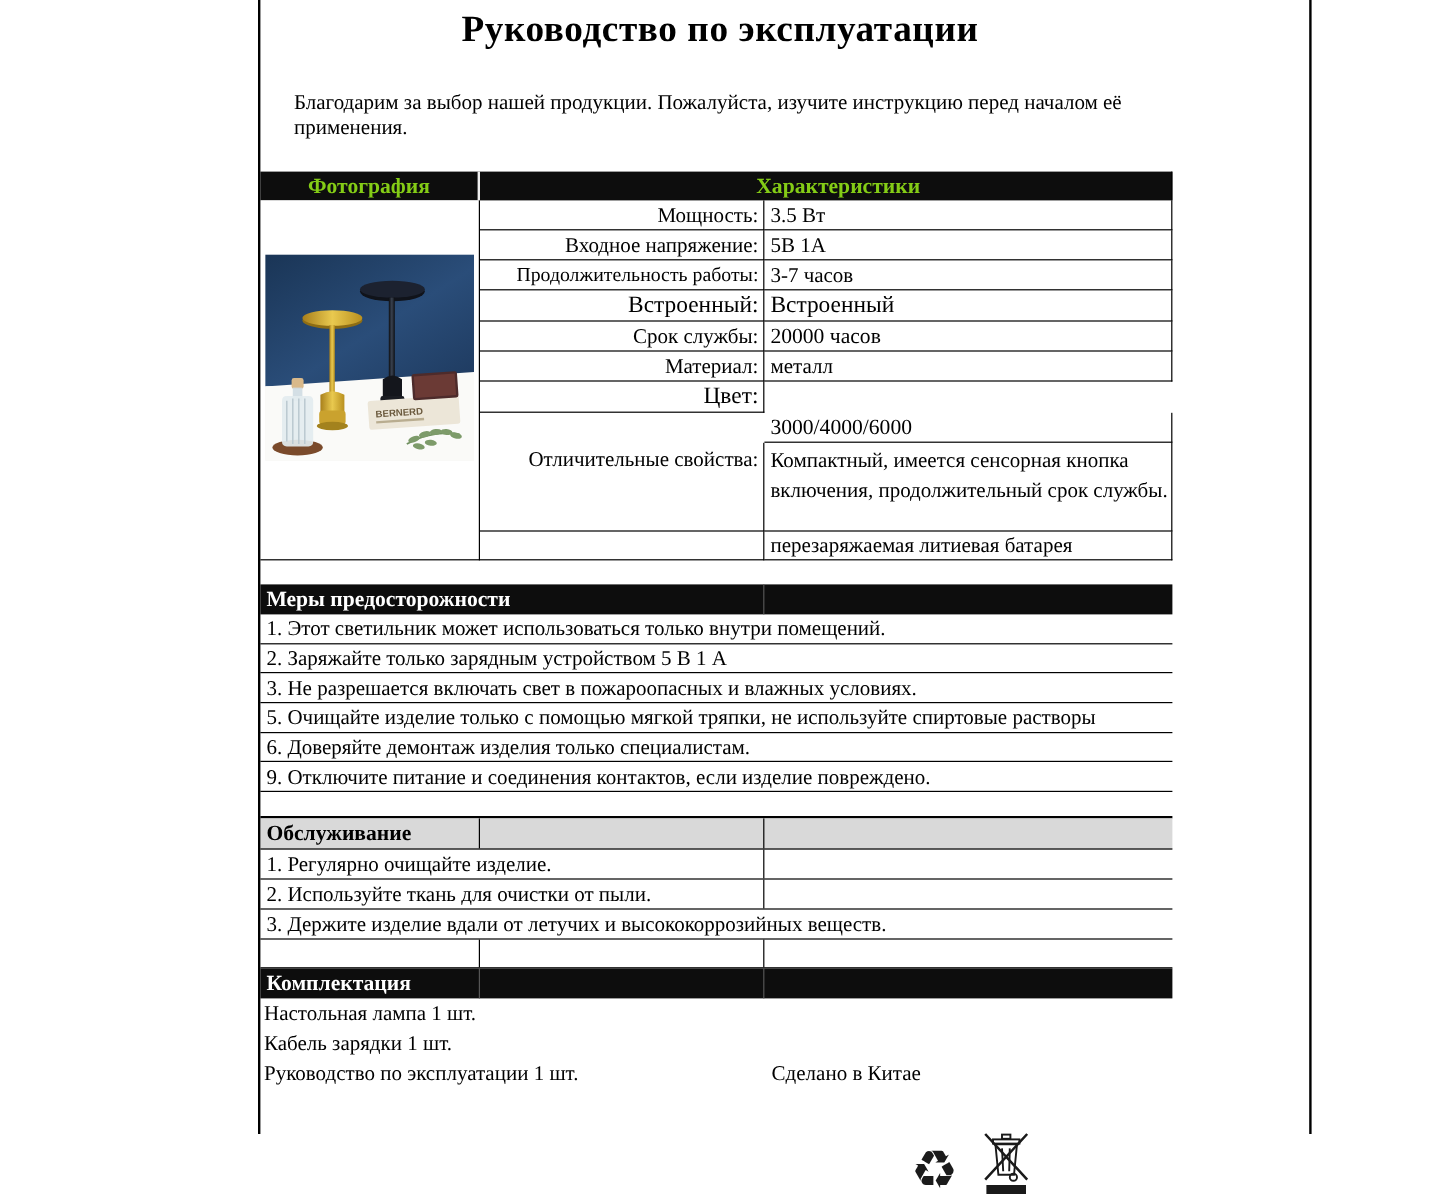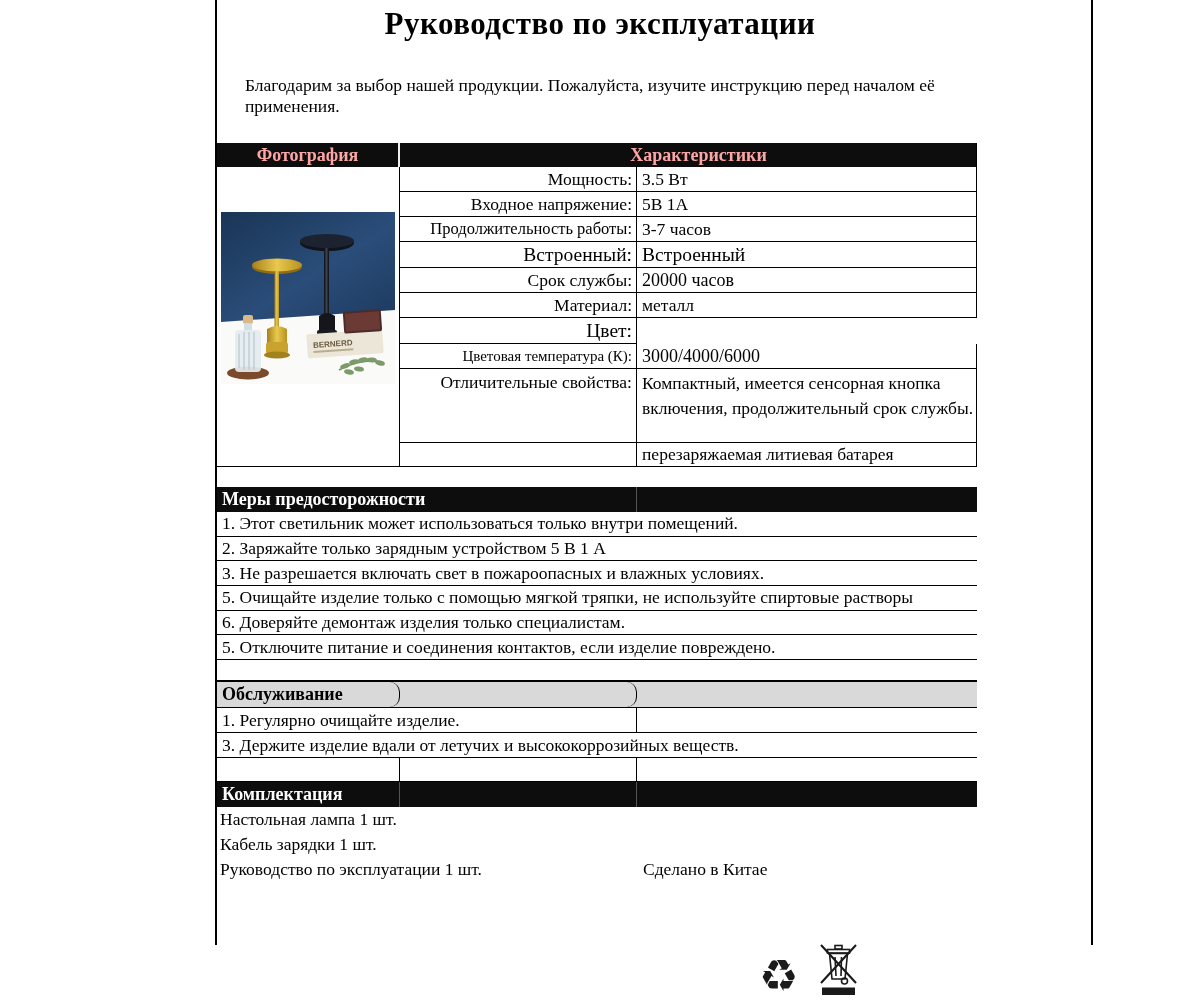--- a/index.html
+++ b/index.html
@@ -11,21 +11,21 @@
   .content { position:relative; margin:0 2px; width:766px; }
 
   h1.doc-title { padding-top:6px; text-align:center; font-size:31px; font-weight:700; letter-spacing:.5px; }
   .intro { margin:33px auto 0; width:710px; font-size:17.5px; line-height:21px; }
 
   
   .spec-grid { margin-top:26px; width:760px; display:grid;
                grid-template-columns:183px 237px 340px;
                grid-template-rows:24px 25px 25px 25px 26px 25px 25px 26px 25px 74px 24px; }
   .cell { border-right:1.5px solid #000; border-bottom:1.5px solid #000; overflow:hidden; }
-  .head { background:#0d0d0d; color:#fca5a5; font-weight:700; font-size:18px;
+  .head { background:#0d0d0d; color:#84cc16; font-weight:700; font-size:18px;
           display:flex; align-items:center; justify-content:center; border-bottom:none; }
   .head.c1 { grid-row:1; grid-column:1; border-right:2px solid #efefef; }
   .head.c2 { grid-row:1; grid-column:2 / span 2; border-right:1.5px solid #000;padding-left:21px; }
   .photo-cell { grid-row:2 / span 10; grid-column:1; background:#fff; }
   .photo-cell svg { display:block; margin:45px auto 0; }
   .spec-label { display:flex; align-items:center; justify-content:flex-end;
                 padding-right:4px; font-size:17.5px; text-align:right; }
   .spec-value { display:flex; align-items:center; padding-left:5px; font-size:17.5px; }
   .lab-4,.val-4,.lab-7,.val-7 { font-size:19.5px; }
   .lab-3 { font-size:16.5px; }
@@ -41,21 +41,21 @@
                font-size:18px; display:flex; align-items:center; }
   .bar-black .seg1 { width:420px; height:100%; display:flex; align-items:center;
                      padding-left:5px; border-right:1px solid #555; }
   .bar-black.three .seg1 { width:183px; }
   .bar-black .seg2 { width:237px; height:100%; border-right:1px solid #555; }
   .row-line { width:760px; height:24.7px; border-bottom:1.5px solid #000;
               display:flex; align-items:center; font-size:17.5px; padding-left:5px; }
   .spacer2 { width:760px; height:22px; border-bottom:2px solid #000; }
   .bar-gray { width:760px; height:26px; background:#d9d9d9; border-bottom:1.5px solid #000;
               display:flex; font-weight:700; font-size:18px; }
-  .bar-gray .seg { height:100%; border-right:1.5px solid #000; display:flex; align-items:center; padding-left:5px;border-radius:10px; }
+  .bar-gray .seg { height:100%; border-right:1.5px solid #000; display:flex; align-items:center; padding-left:5px; }
   .bar-gray .g1 { width:183px; } .bar-gray .g2 { width:237px; } .bar-gray .g3 { width:340px; border-right:none; }
   .m-row { width:760px; height:25px; border-bottom:1.5px solid #000; display:flex; font-size:17.5px; }
   .m-row .m-text { width:420px; display:flex; align-items:center; padding-left:5px; border-right:1.5px solid #000; }
   .m-row.full .m-text { width:100%; border-right:none; }
   .empty-three { width:760px; height:24px; border-bottom:1.5px solid #000; display:flex; }
   .empty-three .e { height:100%; border-right:1.5px solid #000; }
   .empty-three .e1 { width:183px; } .empty-three .e2 { width:237px; } .empty-three .e3 { width:340px; border-right:none; }
 
   .pkg-line { width:760px; height:25px; display:flex; align-items:center;
               font-size:17.5px; padding-left:3px; position:relative; }
@@ -149,52 +149,54 @@
         <div class="cell spec-value val-2" style="grid-area: 3 / 3;">5В 1А</div>
         <div class="cell spec-label lab-3" style="grid-area: 4 / 2;">Продолжительность работы:</div>
         <div class="cell spec-value val-3" style="grid-area: 4 / 3;">3-7 часов</div>
         <div class="cell spec-label lab-4" style="grid-area: 5 / 2;">Встроенный:</div>
         <div class="cell spec-value val-4" style="grid-area: 5 / 3;">Встроенный</div>
         <div class="cell spec-label lab-5" style="grid-area: 6 / 2;">Срок службы:</div>
         <div class="cell spec-value val-5" style="grid-area: 6 / 3;">20000 часов</div>
         <div class="cell spec-label lab-6" style="grid-area: 7 / 2;">Материал:</div>
         <div class="cell spec-value val-6" style="grid-area: 7 / 3;">металл</div>
         <div class="cell spec-label lab-7" style="grid-area: 8 / 2;">Цвет:</div>
-        <div class="cell spec-label lab-8" style="grid-area: 9 / 2;">Цветовая температура (К):</div>
         <div class="cell spec-value val-8" style="grid-area: 9 / 3;">3000/4000/6000</div>
         <div class="cell spec-label lab-9" style="grid-area: 10 / 2;">Отличительные свойства:</div>
         <div class="cell spec-value val-9" style="grid-area: 10 / 3;">Компактный, имеется сенсорная кнопка включения, продолжительный срок службы.</div>
         <div class="cell spec-label lab-10" style="grid-area: 11 / 2;"></div>
         <div class="cell spec-value val-10" style="grid-area: 11 / 3;">перезаряжаемая литиевая батарея</div>
       </div>
 
     <div class="spacer1"></div>
 
     <div class="bar-black">
       <div class="seg1">Меры предосторожности</div>
     </div>
     <div id="precaution-rows">
         <div class="row-line">1. Этот светильник может использоваться только внутри помещений.</div>
         <div class="row-line">2. Заряжайте только зарядным устройством 5 В 1 А</div>
         <div class="row-line">3. Не разрешается включать свет в пожароопасных и влажных условиях.</div>
         <div class="row-line">5. Очищайте изделие только с помощью мягкой тряпки, не используйте спиртовые растворы</div>
         <div class="row-line">6. Доверяйте демонтаж изделия только специалистам.</div>
-        <div class="row-line">5. Отключите питание и соединения контактов, если изделие повреждено.</div>
+        <div class="row-line">9. Отключите питание и соединения контактов, если изделие повреждено.</div>
       </div>
 
     <div class="spacer2"></div>
 
     <div class="bar-gray">
       <div class="seg g1">Обслуживание</div>
       <div class="seg g2"></div>
       <div class="seg g3"></div>
     </div>
     <div id="maintenance-rows">
         <div class="m-row">
           <div class="m-text">1. Регулярно очищайте изделие.</div>
+        </div>
+        <div class="m-row">
+          <div class="m-text">2. Используйте ткань для очистки от пыли.</div>
         </div>
         <div class="m-row full">
           <div class="m-text">3. Держите изделие вдали от летучих и высококоррозийных веществ.</div>
         </div>
       </div>
 
     <div class="empty-three">
       <div class="e e1"></div>
       <div class="e e2"></div>
       <div class="e e3"></div>

